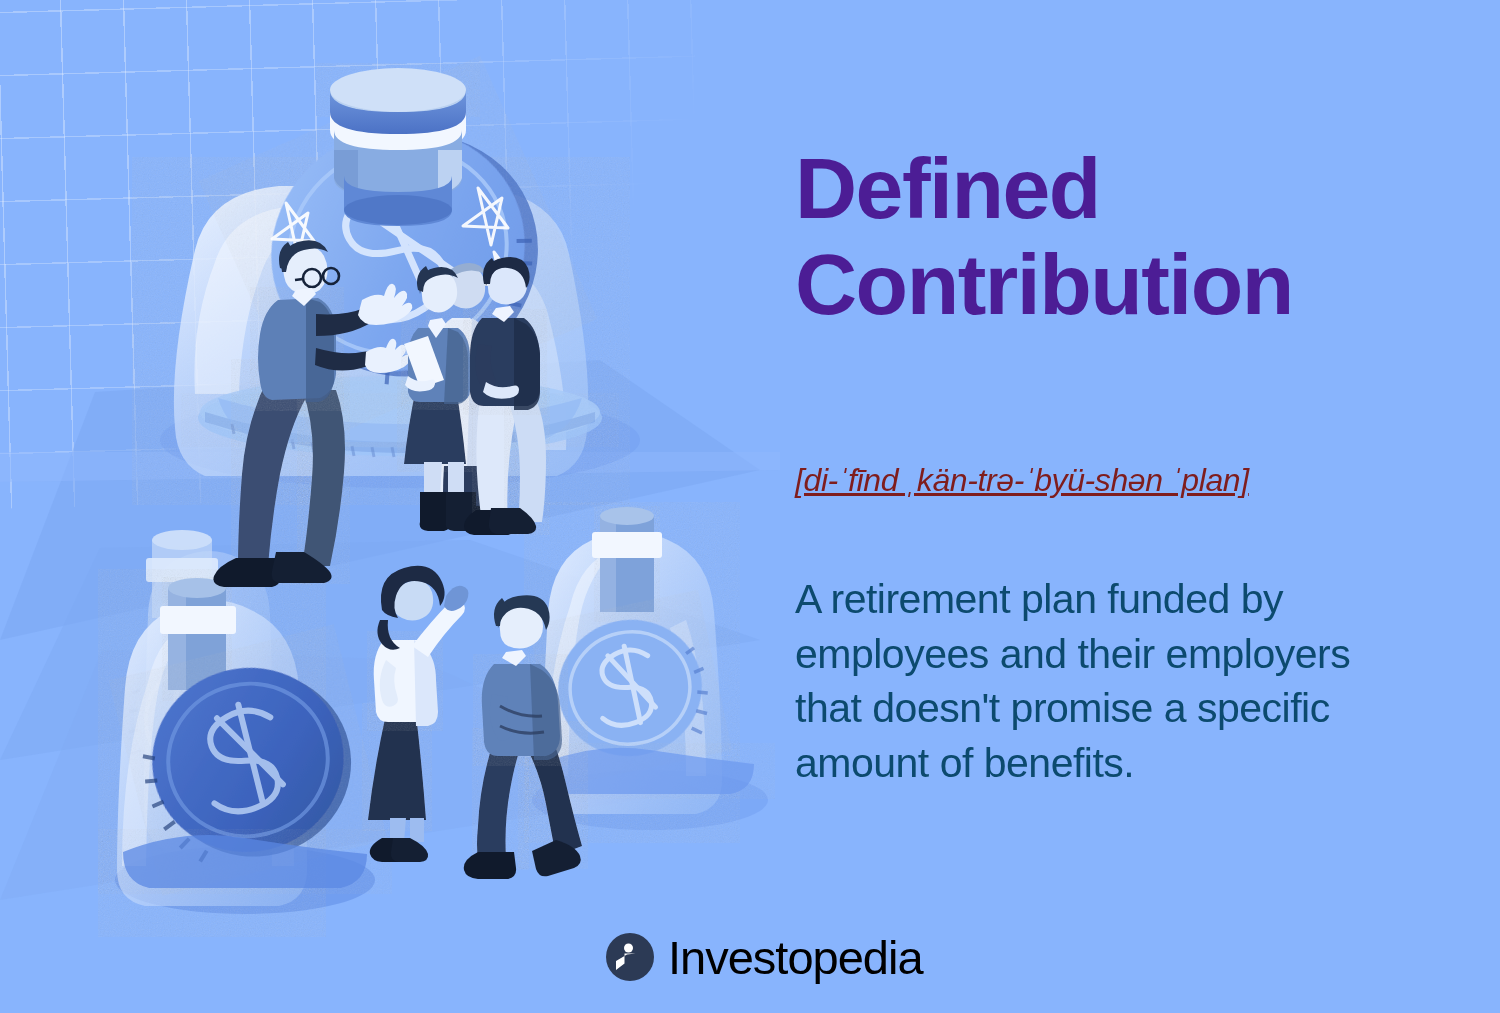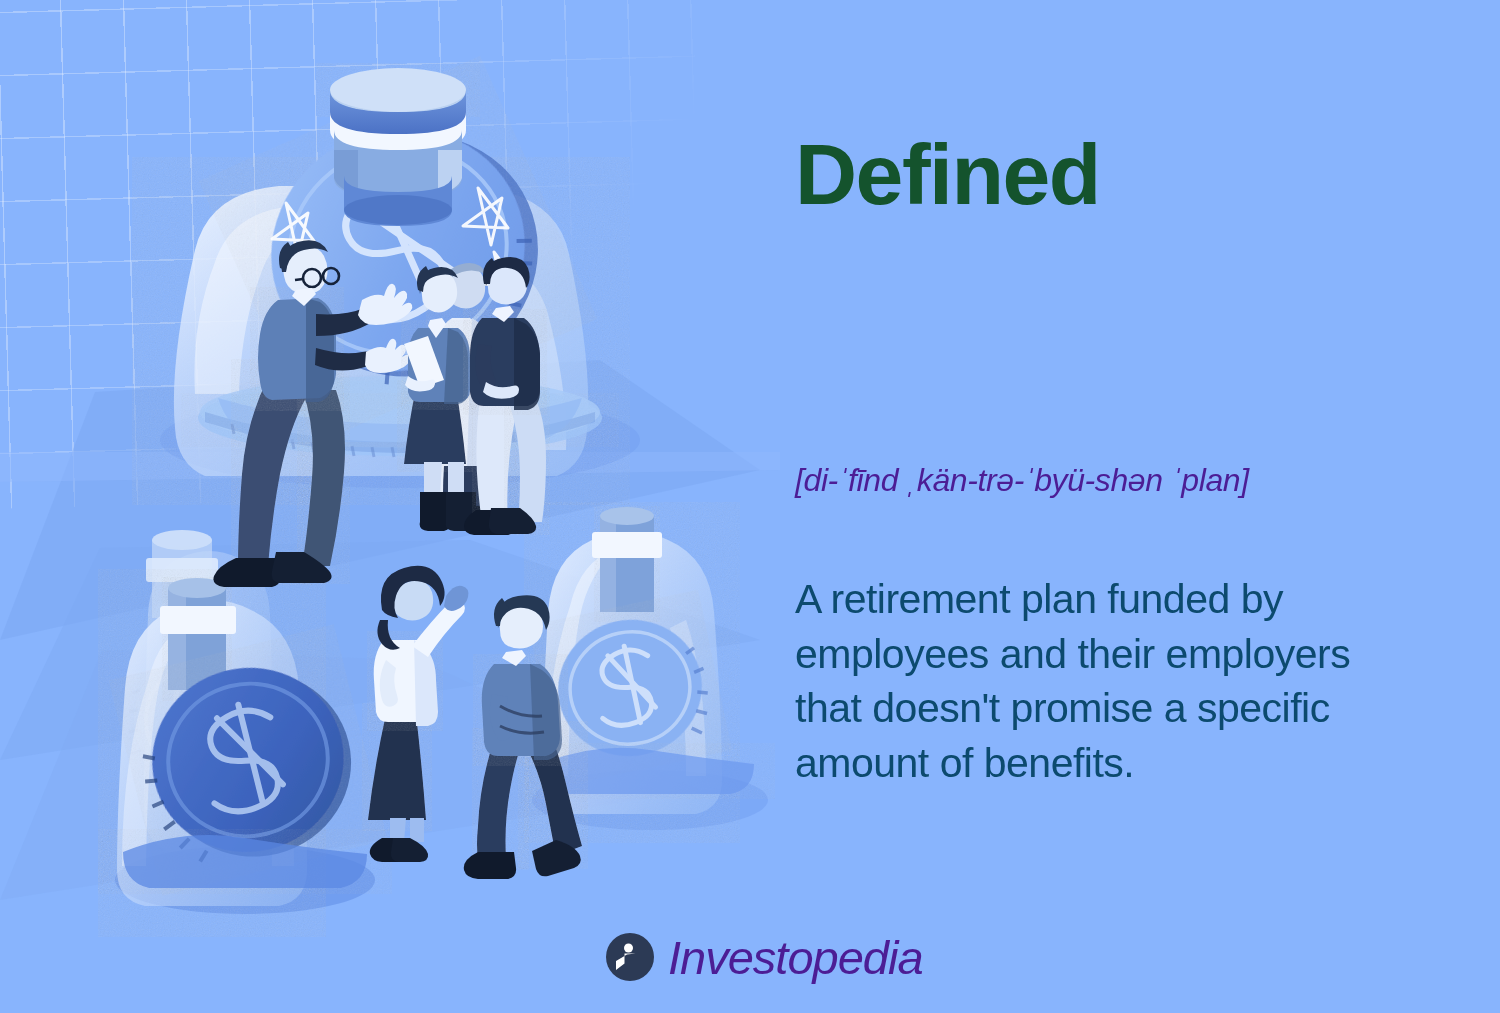--- a/index.html
+++ b/index.html
@@ -34,38 +34,39 @@
   .illus{position:absolute;left:0;top:0;width:780px;height:1013px;}
 
   
   .textcol{
     position:absolute;
     left:795px; top:0;
     width:640px; height:1013px;
   }
   .title{
     position:absolute;
-    left:0; top:68px;
+    left:0; top:82px;
     width:640px;
-    color:#14532d;
+    color:#4c1d95;
     font-size:86px;
     font-weight:700;
     line-height:1.12;
     letter-spacing:-1.5px;
   }
   .pron{
     position:absolute;
     left:0; top:462px;
     width:640px;
-    color:#4c1d95;
+    color:#7f1d1d;
     font-size:32px;
     font-style:italic;
     font-weight:400;
     letter-spacing:-.4px;
     white-space:nowrap;
+    text-decoration:underline;
   }
   .defn{
     position:absolute;
     left:0; top:572px;
     width:625px;
     color:#0c4a6e;
     font-size:41px;
     font-weight:400;
     line-height:1.33;
     letter-spacing:-.5px;
@@ -74,26 +75,25 @@
   
   .logo{
     position:absolute;
     left:605px; top:932px;
     display:flex;
     align-items:center;
     gap:13px;
   }
   .logo-mark{width:50px;height:50px;display:block;}
   .logo-word{
-    color:#4c1d95;
+    color:#000000;
     font-size:47px;
     font-weight:400;
     letter-spacing:-1px;
     line-height:1;
-    font-style:italic;
   }
 </style>
 </head>
 <body>
 
 <div id="stage">
 
   <div class="grid"></div>
 
   <svg class="illus" viewBox="0 0 780 1013" width="780" height="1013" aria-hidden="true">
@@ -441,21 +441,21 @@
       <path d="M496 626 q-6 -18 6 -28 l7 10 q-9 7 -9 18 z" fill="#253854"></path>
       <path d="M502 658 l14 8 l10 -10 l-4 -6 l-16 2 z" fill="#eef4ff"></path>
     </g>
 
   </svg>
 
   <div class="textcol">
 
     <h1 class="title">
       <span>Defined</span><br>
-      <br>
+      <span>Contribution</span><br>
     </h1>
 
     <div class="pron">[di-ˈfīnd ˌkän-trə-ˈbyü-shən ˈplan]</div>
 
     <div class="defn">A retirement plan funded by employees and their employers that doesn't promise a specific amount of benefits.</div>
   </div>
 
   <div class="logo">
     <svg class="logo-mark" viewBox="0 0 100 100">
       <circle cx="50" cy="50" r="48" fill="#2c3a55"></circle>

